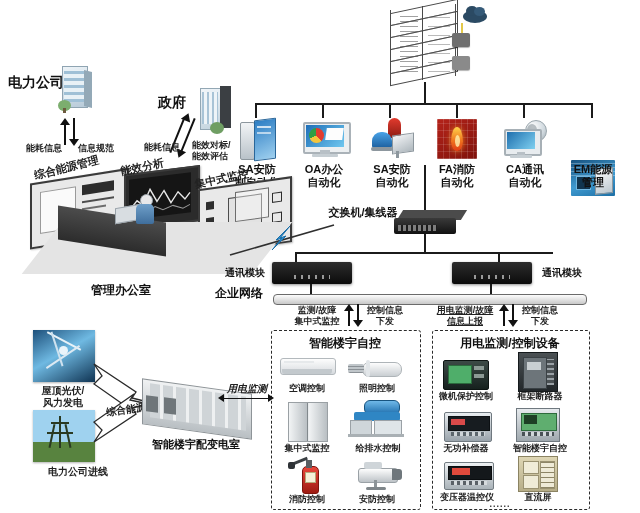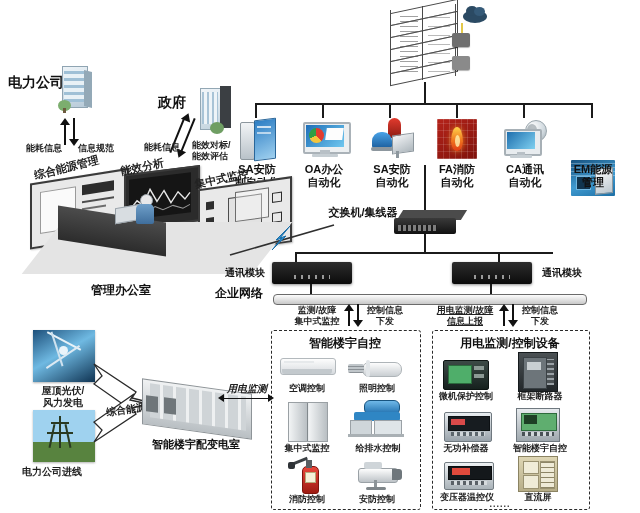--- a/index.html
+++ b/index.html
@@ -410,21 +410,21 @@
 风力发电</div>
 
   <div class="abs photo" style="left:33px;top:410px;width:62px;height:52px;
        background:linear-gradient(180deg,#9fd2ef 0 62%,#58833f 62% 100%);">
     <div class="abs" style="left:26px;top:6px;width:2px;height:32px;background:#2a3a22;"></div>
     <div class="abs" style="left:18px;top:12px;width:18px;height:2px;background:#2a3a22;"></div>
     <div class="abs" style="left:14px;top:22px;width:26px;height:2px;background:#2a3a22;"></div>
     <div class="abs" style="left:18px;top:14px;width:2px;height:24px;background:#2a3a22;transform:rotate(12deg);"></div>
     <div class="abs" style="left:34px;top:14px;width:2px;height:24px;background:#2a3a22;transform:rotate(-12deg);"></div>
   </div>
-  <div class="abs lbl-sm" style="left:22px;top:466px;width:86px;text-align:left;font-size:10px;">电力公司进线</div>
+  <div class="abs lbl-sm" style="left:22px;top:466px;width:86px;text-align:right;font-size:10px;">电力公司进线</div>
 
   <svg class="abs" style="left:92px;top:358px;" width="66" height="88" viewBox="0 0 66 88">
     <polygon points="2,6 44,34 40,40 56,44 38,48 42,54 2,26 10,18" fill="#fff" stroke="#2a2a2a" stroke-width="1.3"></polygon>
     <polygon points="2,84 44,56 40,50 56,46 38,42 42,36 2,64 10,72" fill="#fff" stroke="#2a2a2a" stroke-width="1.3"></polygon>
   </svg>
   <div class="abs lbl-sm" style="left:98px;top:404px;width:56px;font-size:10px;transform:rotate(-8deg);">综合能源</div>
 
   <div class="abs" style="left:142px;top:382px;width:110px;height:52px;">
     <div class="abs" style="left:0;top:4px;width:108px;height:44px;
       background:linear-gradient(180deg,#f0f2f3,#b9bfc3);border:1px solid #8e9498;transform:skewY(8deg);"></div>

